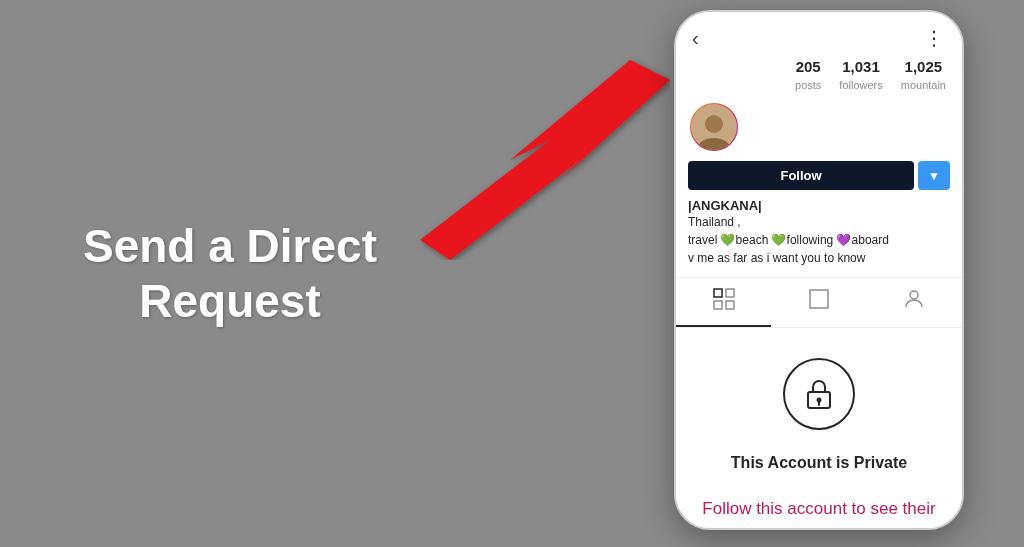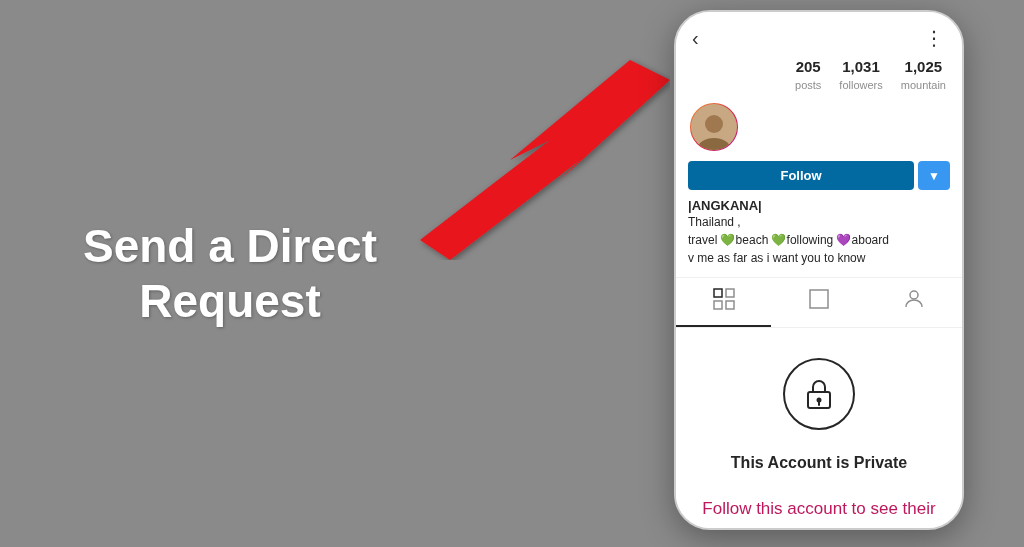--- a/index.html
+++ b/index.html
@@ -127,21 +127,21 @@
 
     
     .follow-row {
       display: flex;
       padding: 0 12px 8px;
       gap: 4px;
     }
 
     .follow-btn {
       flex: 1;
-      background: #0369a1;
+      background: #0f172a;
       color: white;
       border: none;
       border-radius: 4px;
       padding: 7px 0;
       font-size: 13px;
       font-weight: 600;
       cursor: pointer;
     }
 
     .dropdown-btn {

